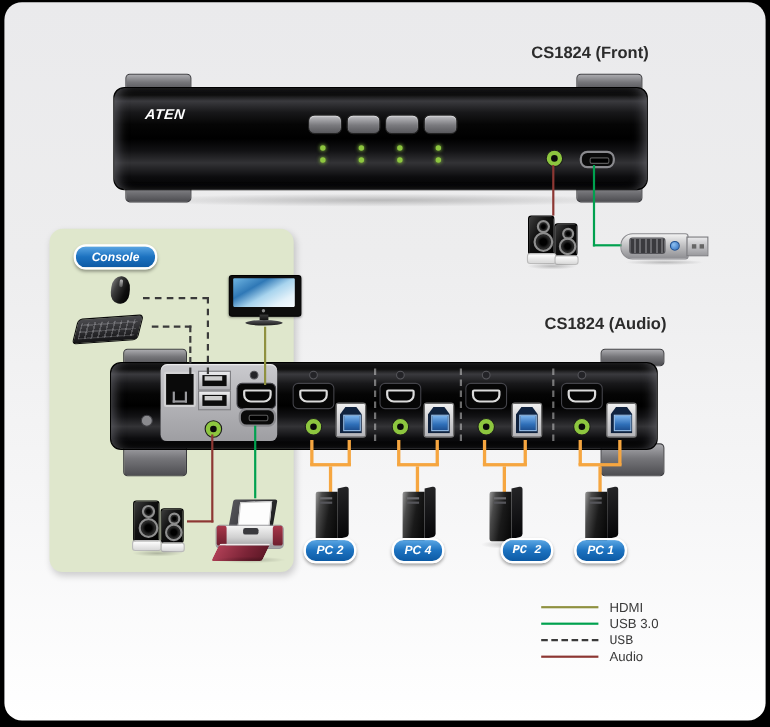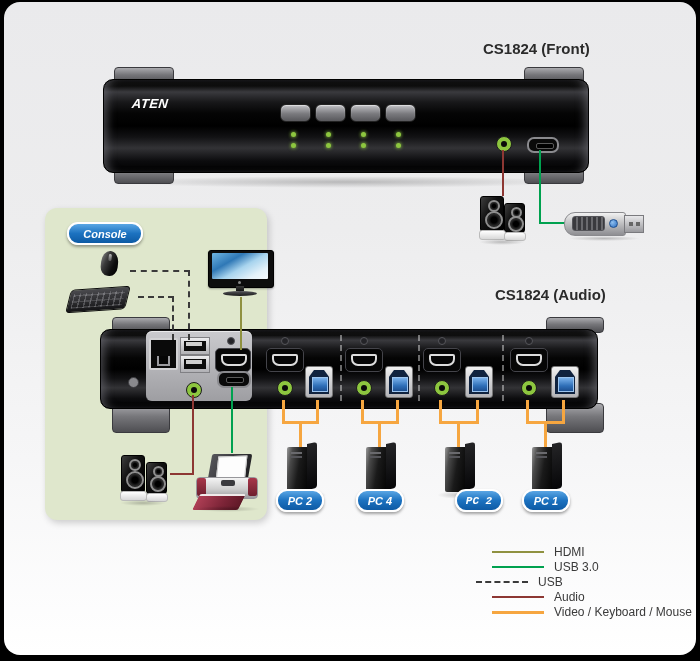--- a/index.html
+++ b/index.html
@@ -346,25 +346,21 @@
   <div class="pill" style="left:522px;top:489px;width:44px;">PC 1</div>
 
   <div class="lg-row" style="left:492px;top:545px;">
     <div class="lg-line" style="background: rgb(143, 145, 64); height: 2px;"></div>
     <div class="lg-label">HDMI</div>
   </div>
   <div class="lg-row" style="left:492px;top:560px;">
     <div class="lg-line" style="background: rgb(0, 161, 79); height: 2px;"></div>
     <div class="lg-label">USB 3.0</div>
   </div>
-  <div class="lg-row" style="left:476px;top:575px;">
+  <div class="lg-row" style="left:492px;top:575px;font-family:Liberation Mono, monospace;">
     <div class="lg-line" style="border-top: 2px dashed rgb(58, 58, 58); height: 0px;"></div>
     <div class="lg-label">USB</div>
   </div>
   <div class="lg-row" style="left:492px;top:590px;">
     <div class="lg-line" style="background: rgb(141, 55, 51); height: 2px;"></div>
     <div class="lg-label">Audio</div>
   </div>
-  <div class="lg-row" style="left:492px;top:605px;">
-    <div class="lg-line" style="background: rgb(246, 166, 64); height: 3px;"></div>
-    <div class="lg-label">Video / Keyboard / Mouse</div>
-  </div>
 </div>
 
 </body></html>

